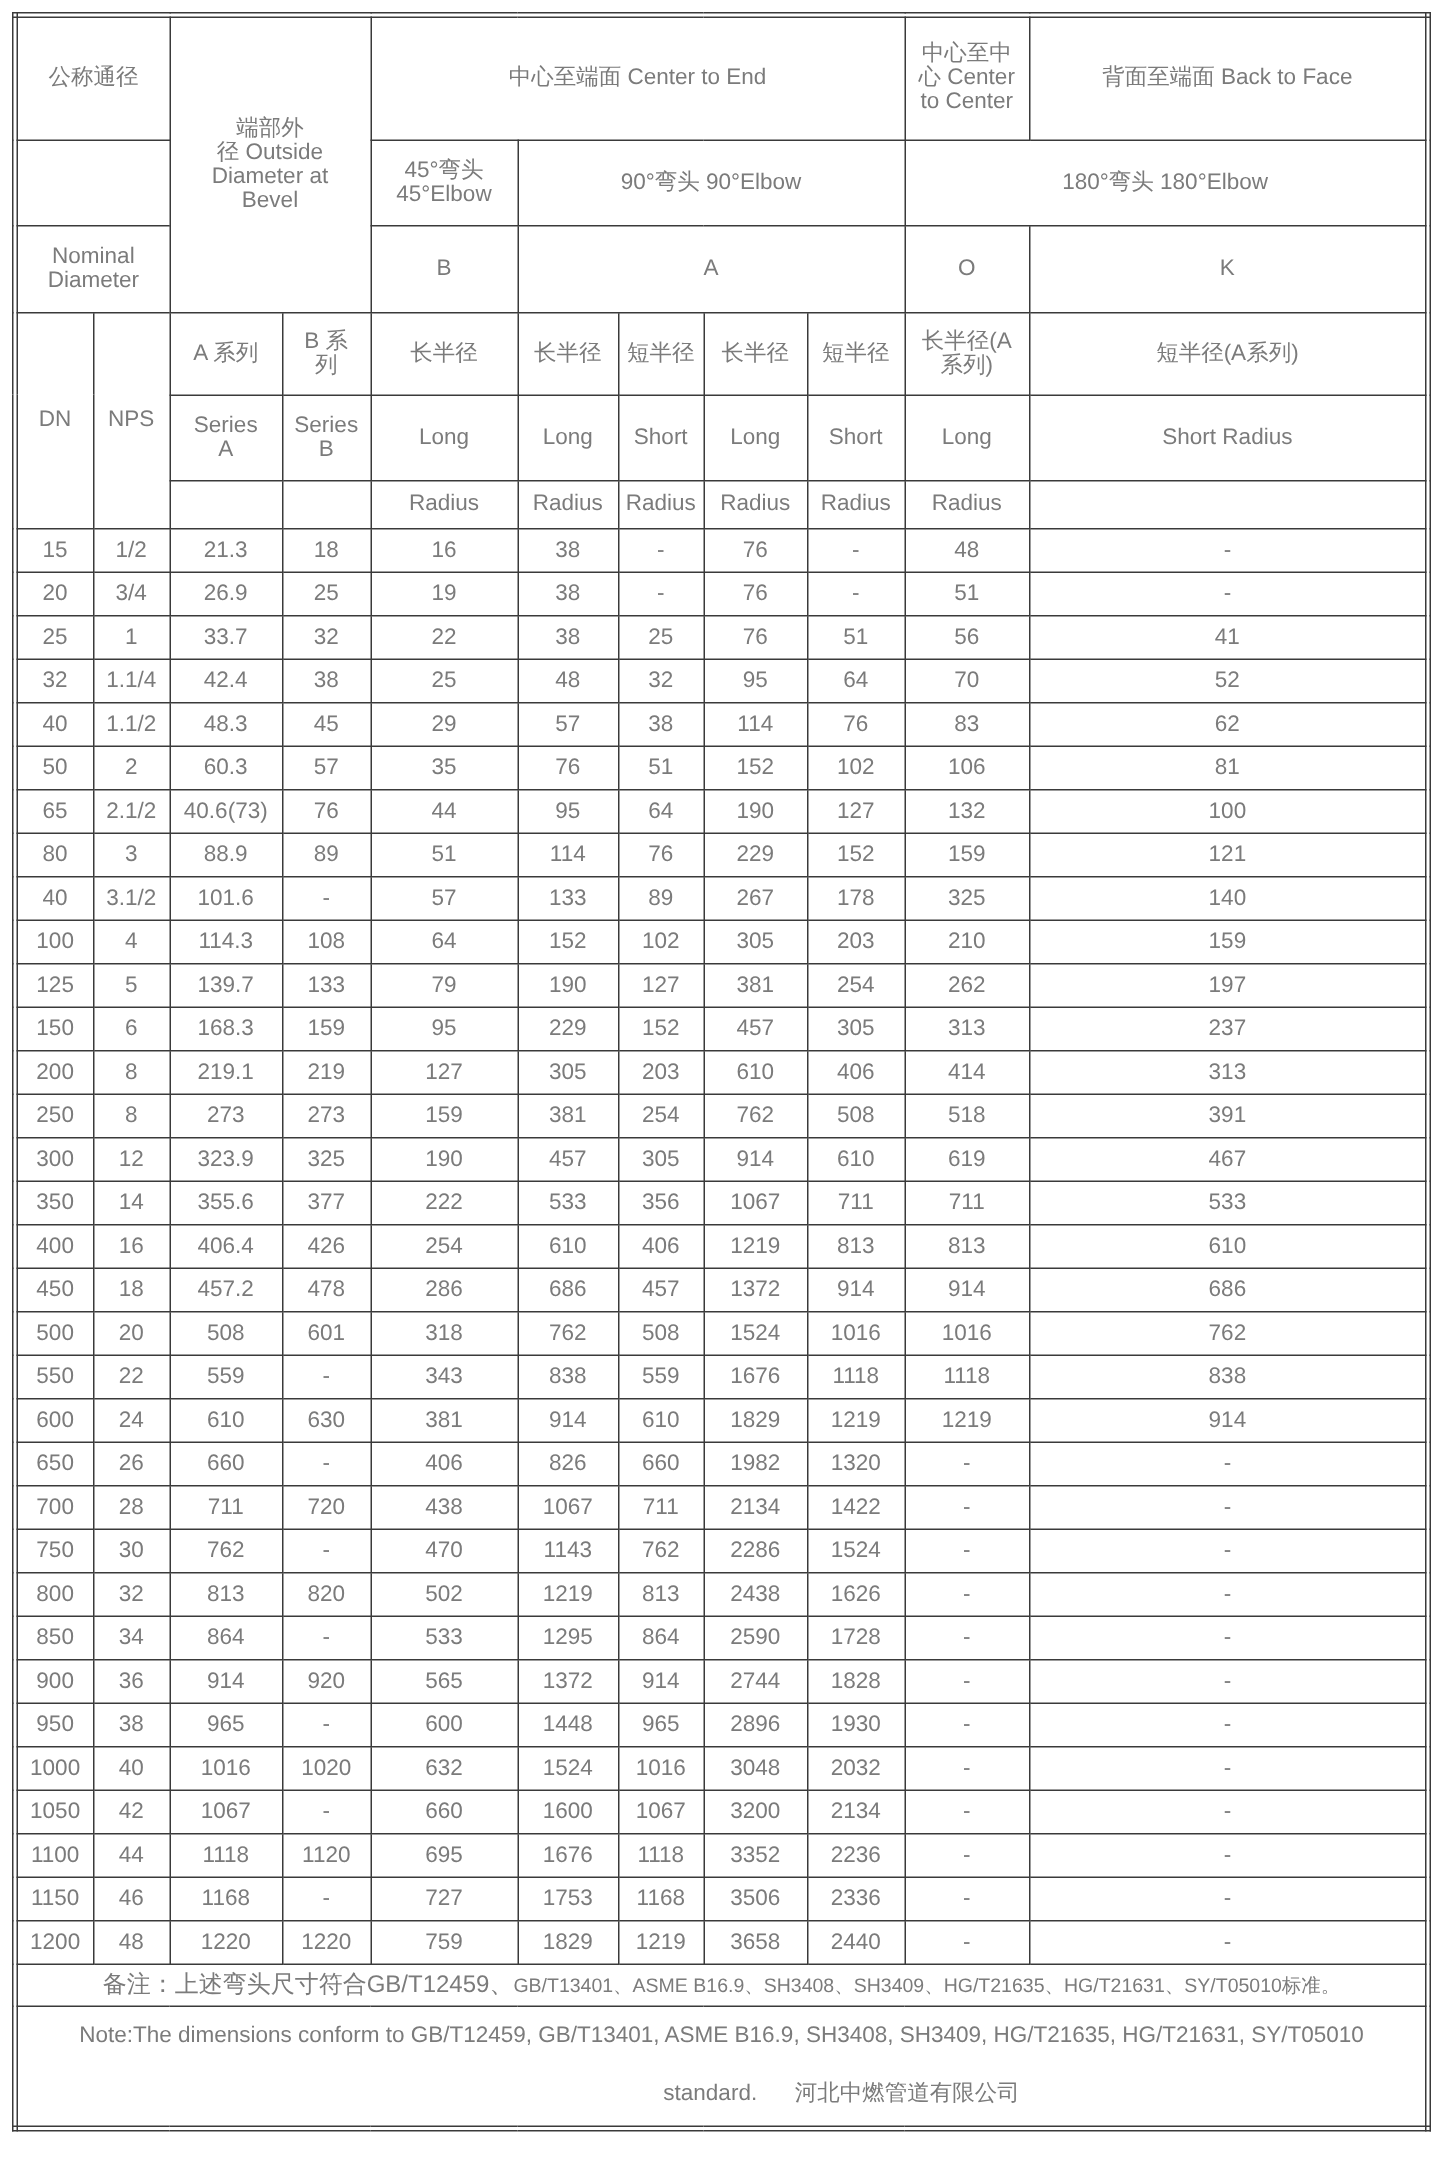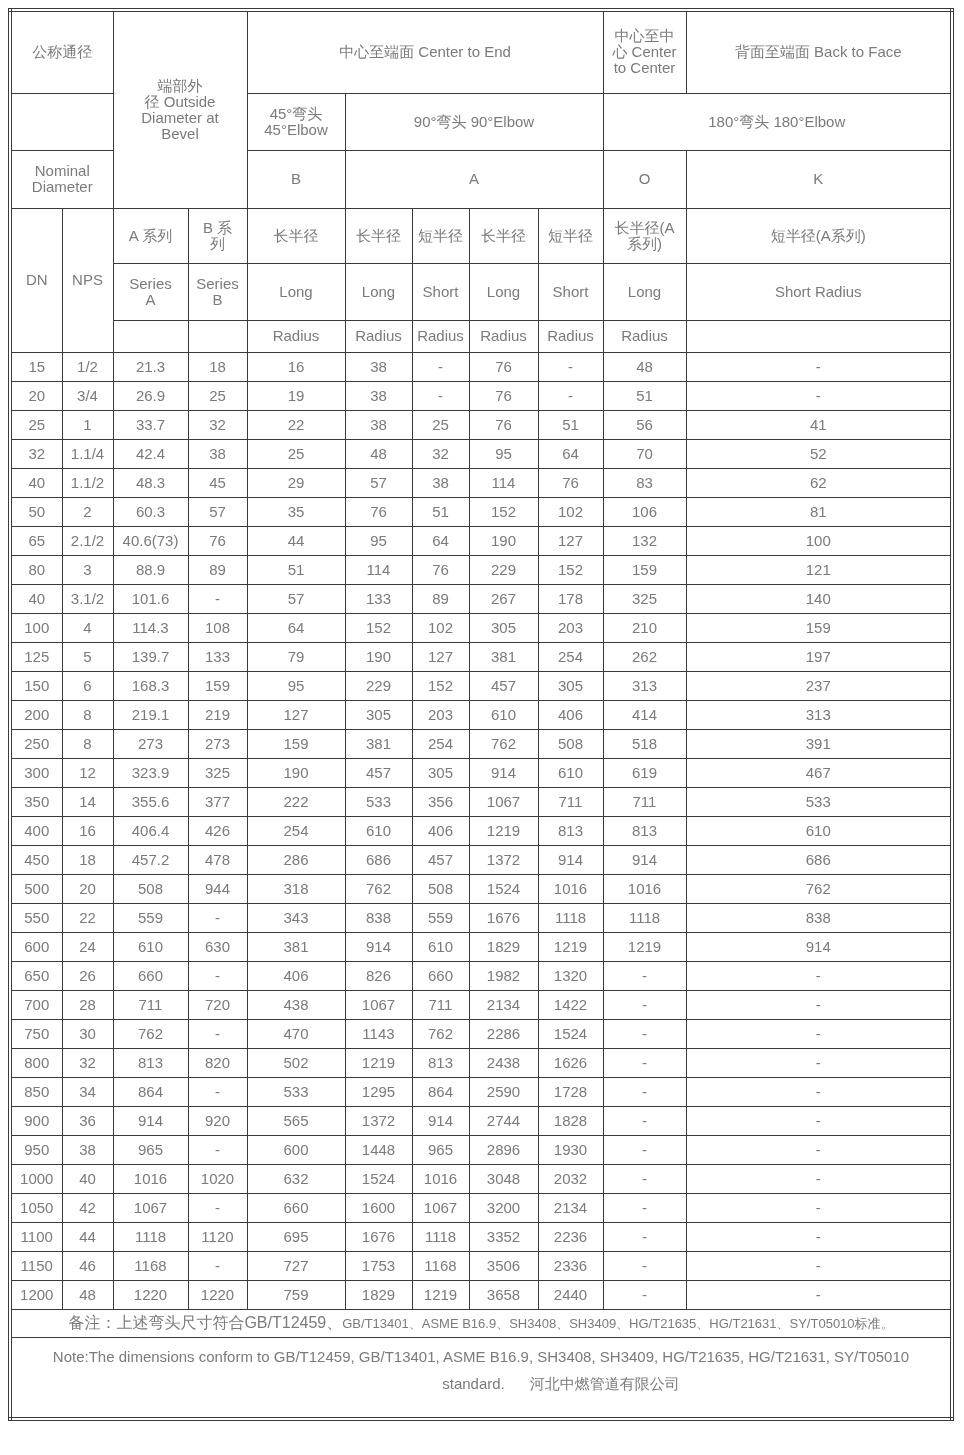--- a/index.html
+++ b/index.html
@@ -30,21 +30,21 @@
   tr.rh4 { height:55px; }
   tr.rh5 { height:57px; }
   tr.rh6 { height:32px;margin-top:16px; }
   tbody.data tr { height:29px; }
   tr.f1 { height:28px; }
   tr.f1 td { font-size:16px; }
   tr.f1 .small { font-size:13px; }
   tr.f2 { height:82px; }
   tr.f2 td { vertical-align:top; padding-top:5px; line-height:27px; }
   tr.f2 .l1 { text-align:center; }
-  tr.f2 .l2 { text-align:center; padding-left:160px; white-space:pre; }
+  tr.f2 .l2 { text-align:center; padding-left:160px; white-space:pre;margin-top:12px; }
 </style>
 </head>
 <body>
 
 <div class="sheet">
   <table class="dim">
     <colgroup>
       <col style="width:52px">
         <col style="width:51px">
         <col style="width:75px">
@@ -357,21 +357,21 @@
           <td>457</td>
           <td>1372</td>
           <td>914</td>
           <td>914</td>
           <td>686</td>
         </tr>
         <tr>
           <td>500</td>
           <td>20</td>
           <td>508</td>
-          <td>944</td>
+          <td>601</td>
           <td>318</td>
           <td>762</td>
           <td>508</td>
           <td>1524</td>
           <td>1016</td>
           <td>1016</td>
           <td>762</td>
         </tr>
         <tr>
           <td>550</td>

